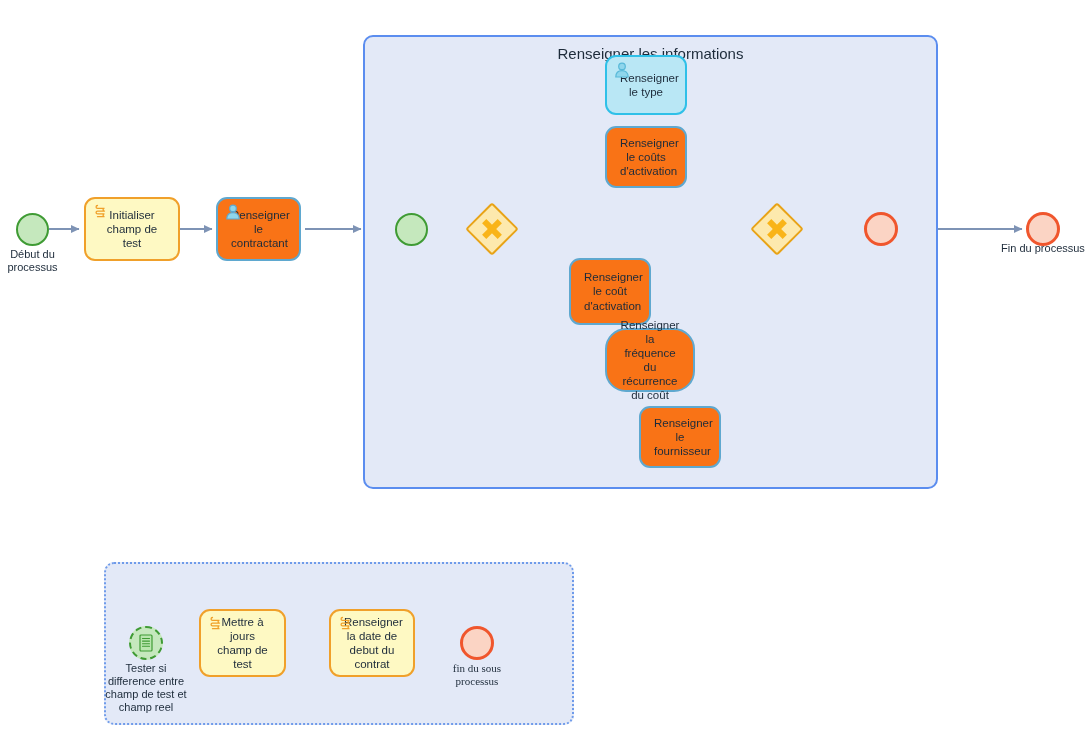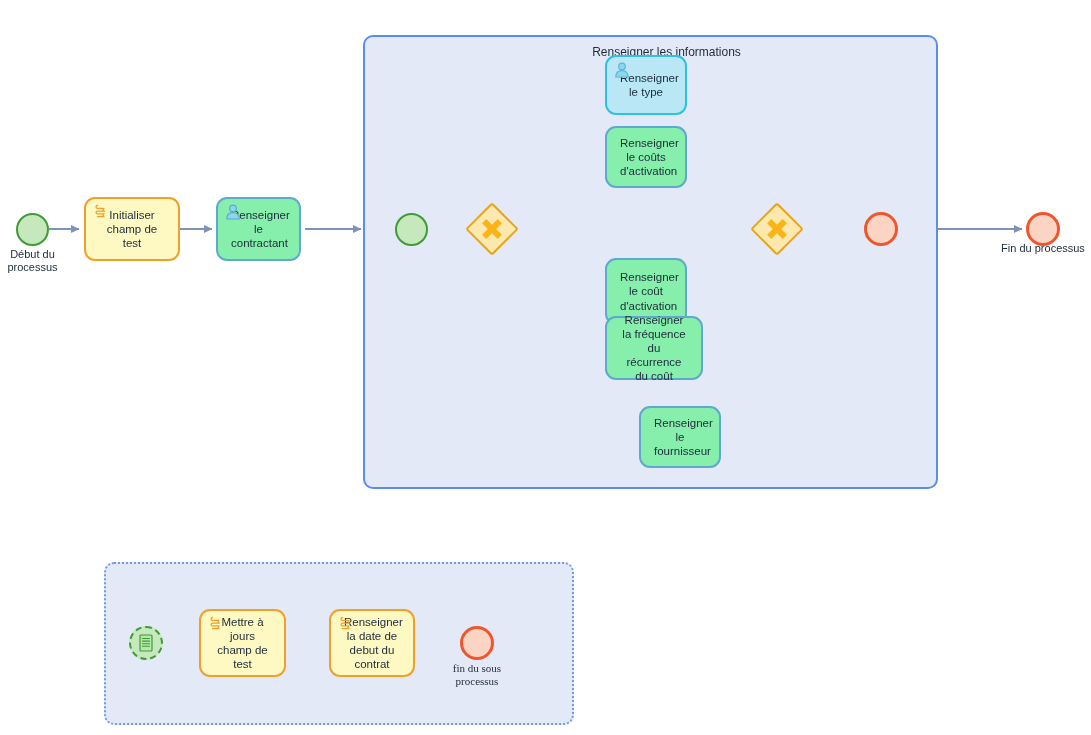--- a/index.html
+++ b/index.html
@@ -28,24 +28,24 @@
     position: absolute;
     background: #e3e9f7;
     border-radius: 10px;
     box-sizing: border-box;
   }
   .subprocess.solid  { border: 2px solid #5b8def; }
   .subprocess.dashed { border: 2px dotted #6f9bea; }
   .subprocess-title {
     position: absolute;
     top: 8px;
-    left: 16px;
+    left: 0;
     width: 100%;
     text-align: center;
-    font-size: 12px;
+    font-size: 15px;
     color: #1d2b3a;
     white-space: nowrap;
   }
 
   
   .task {
     position: absolute;
     box-sizing: border-box;
     border-radius: 11px;
     display: flex;
@@ -55,21 +55,21 @@
     font-size: 11.5px;
     line-height: 1.23;
     color: #1d2b3a;
     padding: 4px 13px;
   }
   .task.orange {
     background: #fef9c3;
     border: 2px solid #f0a02a;
   }
   .task.blue {
-    background: #86efac;
+    background: #f97316;
     border: 2px solid #5fa8cf;
   }
   .task.blue.bright {
     background: #b9e7f5;
     border: 2px solid #2fc0e8;
   }
   .task-label { display: block; width: 100%; }
   .task-icon {
     position: absolute;
     left: 6px;
@@ -237,26 +237,26 @@
     <span class="task-label">Renseigner le
 type</span>
   </div>
 
   <div class="task blue" style="left:605px; top:126px; width:82px; height:62px;">
     <span class="task-label">Renseigner le
 coûts
 d'activation</span>
   </div>
 
-  <div class="task blue" style="left:605px; top:258px; width:82px; height:67px;">
+  <div class="task blue" style="left:569px; top:258px; width:82px; height:67px;">
     <span class="task-label">Renseigner le
 coût d'activation</span>
   </div>
 
-  <div class="task blue" style="left:605px; top:316px; width:98px; height:64px;">
+  <div class="task blue" style="left:605px; top:328px; width:90px; height:64px;border-radius:21px;">
     <span class="task-label">Renseigner la
 fréquence du
 récurrence du
 coût</span>
   </div>
 
   <div class="task blue" style="left:639px; top:406px; width:82px; height:62px;">
     <span class="task-label">Renseigner le
 fournisseur</span>
   </div>
@@ -273,20 +273,24 @@
         <rect x="2.5" y="1.5" width="12" height="16" rx="1" fill="#b9e6ae" stroke="#3f9b34" stroke-width="1.2"></rect>
         <g stroke="#3f9b34" stroke-width="1.1" stroke-linecap="round">
           <line x1="5" y1="5" x2="12" y2="5"></line>
           <line x1="5" y1="7.6" x2="12" y2="7.6"></line>
           <line x1="5" y1="10.2" x2="12" y2="10.2"></line>
           <line x1="5" y1="12.8" x2="12" y2="12.8"></line>
         </g>
       </svg>
     </span>
   </div>
+  <div class="label" style="left:98px; top:662px; width:96px;">Tester si
+difference entre
+champ de test et
+champ reel</div>
 
   <div class="task orange" style="left:199px; top:609px; width:87px; height:68px;">
     <span class="task-icon">
       <svg width="18" height="18" viewBox="0 0 18 18">
         <path d="M5.5,2.5 C3.6,2.5 3.6,5.3 5.5,5.3 L12.5,5.3 C10.6,5.3 10.6,8.1 12.5,8.1
                  M12.5,8.1 L5.5,8.1 C3.6,8.1 3.6,10.9 5.5,10.9 L12.5,10.9 C10.6,10.9 10.6,13.7 12.5,13.7 L5.5,13.7" fill="none" stroke="#f0a02a" stroke-width="1.3" stroke-linecap="round"></path>
       </svg>
     </span>
     <span class="task-label">Mettre à jours
 champ de test</span>

